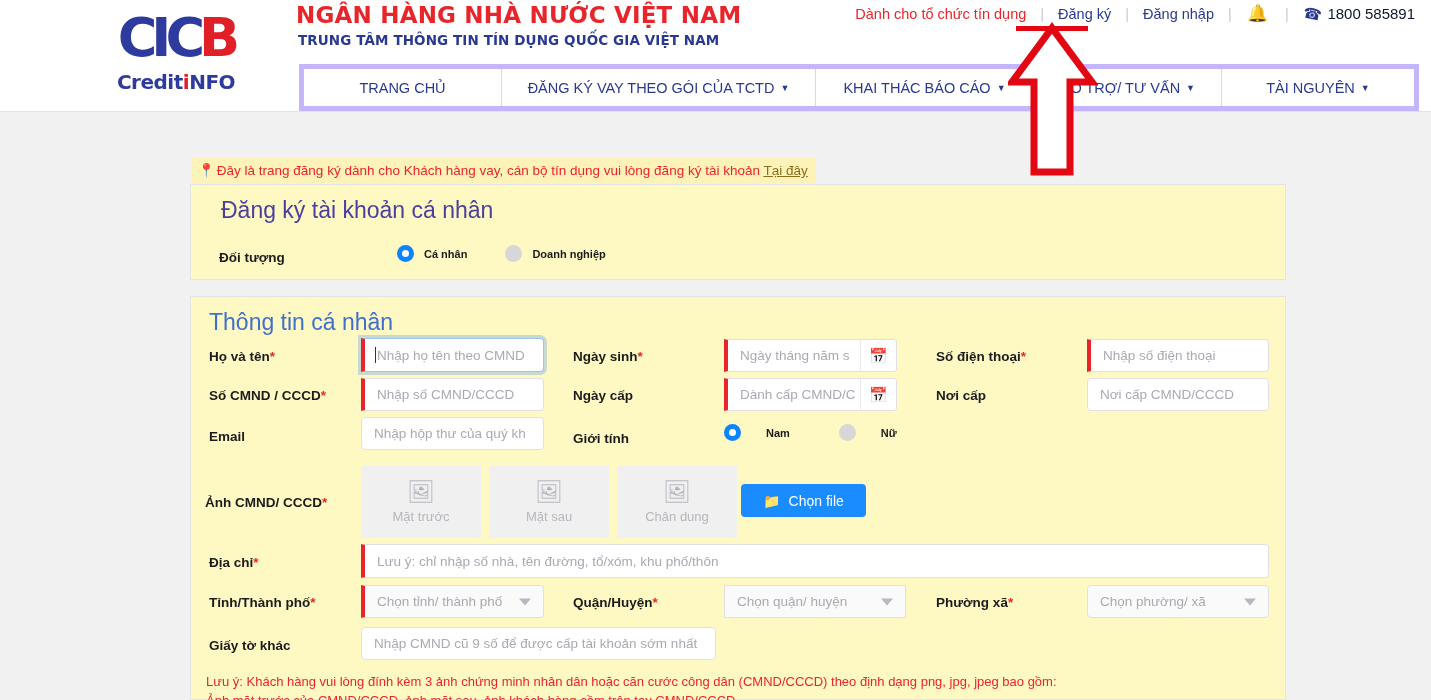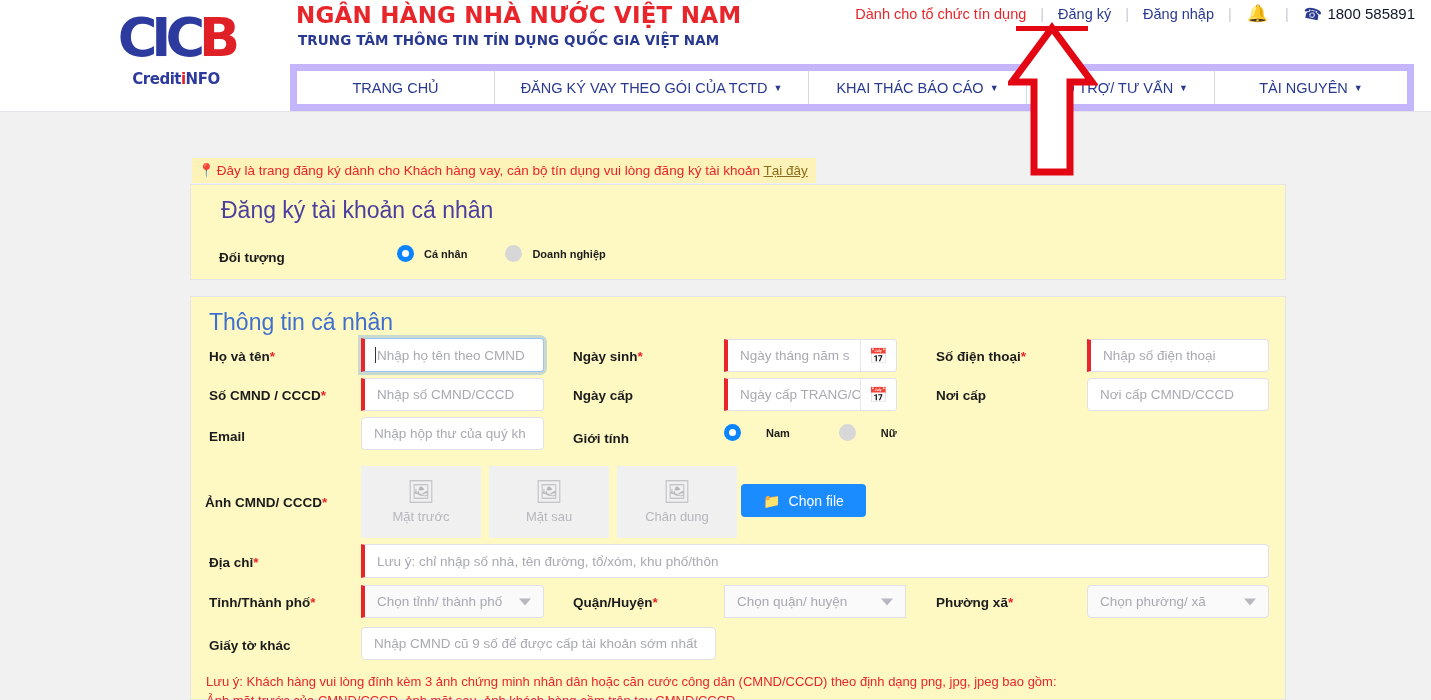--- a/index.html
+++ b/index.html
@@ -20,21 +20,21 @@
   .logo-letters {
     position: absolute; left: 0; top: 0; width: 128px; height: 60px;
     font-family: "DejaVu Sans", sans-serif;
     font-weight: bold; font-size: 54px; letter-spacing: -6px;
     color: #2d3a9e; line-height: 60px; text-align: center;
   }
   .logo-letters .red { color: #e02027; }
   .logo-text {
     position: absolute; left: 0; top: 62px; width: 128px; text-align: center;
     font-family: "DejaVu Sans", sans-serif;
-    font-size: 15px; font-weight: bold; color: #2d3a9e; letter-spacing: -0.5px;
+    font-size: 20px; font-weight: bold; color: #2d3a9e; letter-spacing: -0.5px;
   }
   .logo-text .red { color: #e02027; }
 
   .bank-title {
     position: absolute; left: 296px; top: 2px;
     font-family: "DejaVu Sans", sans-serif;
     font-size: 23px; font-weight: bold; color: #e8252a;
     letter-spacing: 0.2px;
   }
   .bank-sub {
@@ -60,22 +60,22 @@
   .phone-ico { color:#2a3990; font-size: 15px; transform: rotate(12deg); }
   .phone-num { color: #0f172a; font-size: 15px; }
 
   .dangky-underline {
     position: absolute; left: 1016px; top: 26px; width: 72px; height: 5px;
     background: #e30613;
   }
 
   
   .nav {
-    position: absolute; left: 290px; top: 64px;
-    display: flex; height: 47px; border: 7px solid #c4b5fd; background: #fff; justify-content: flex-end;
+    position: absolute; left: 299px; top: 64px;
+    display: flex; height: 47px; border: 5px solid #c4b5fd; background: #fff; justify-content: flex-end;
   }
   .nav-item {
     display: flex; align-items: center; justify-content: center;
     border-right: 1px solid #d9d9e3;
     color: #2a3990; font-size: 14.5px; font-weight: 500;
     padding: 0 10px; white-space: nowrap;
   }
   .nav-item:last-child { border-right: none; }
   .nav-item .caret { margin-left: 6px; font-size: 9px; }
   .nav-sep-line { position:absolute; left:0; top:111px; width:1431px; height:1px; background:#e2e2e8; }
@@ -273,21 +273,21 @@
         <span>Nhập số điện thoại</span>
       </div>
 
     <div class="lbl" style="left:18px; top:91px;"><span>Số CMND / CCCD</span><span class="star">*</span></div>
     <div class="fld req" style="left:170px; top:81px; width:183px; height:33px;">
         <span>Nhập số CMND/CCCD</span>
       </div>
 
     <div class="lbl" style="left:382px; top:91px;"><span>Ngày cấp</span></div>
     <div class="fld req" style="left:533px; top:81px; width:173px; height:33px;">
-      <span>Ngày cấp TRANG/C</span>
+      <span>Dành cấp CMND/C</span>
       <span class="cal-btn">📅</span>
     </div>
 
     <div class="lbl" style="left:745px; top:91px;"><span>Nơi cấp</span></div>
     <div class="fld" style="left:896px; top:81px; width:182px; height:33px;">
         <span>Nơi cấp CMND/CCCD</span>
       </div>
 
     <div class="lbl" style="left:18px; top:132px;"><span>Email</span></div>
     <div class="fld" style="left:170px; top:120px; width:183px; height:33px;">

